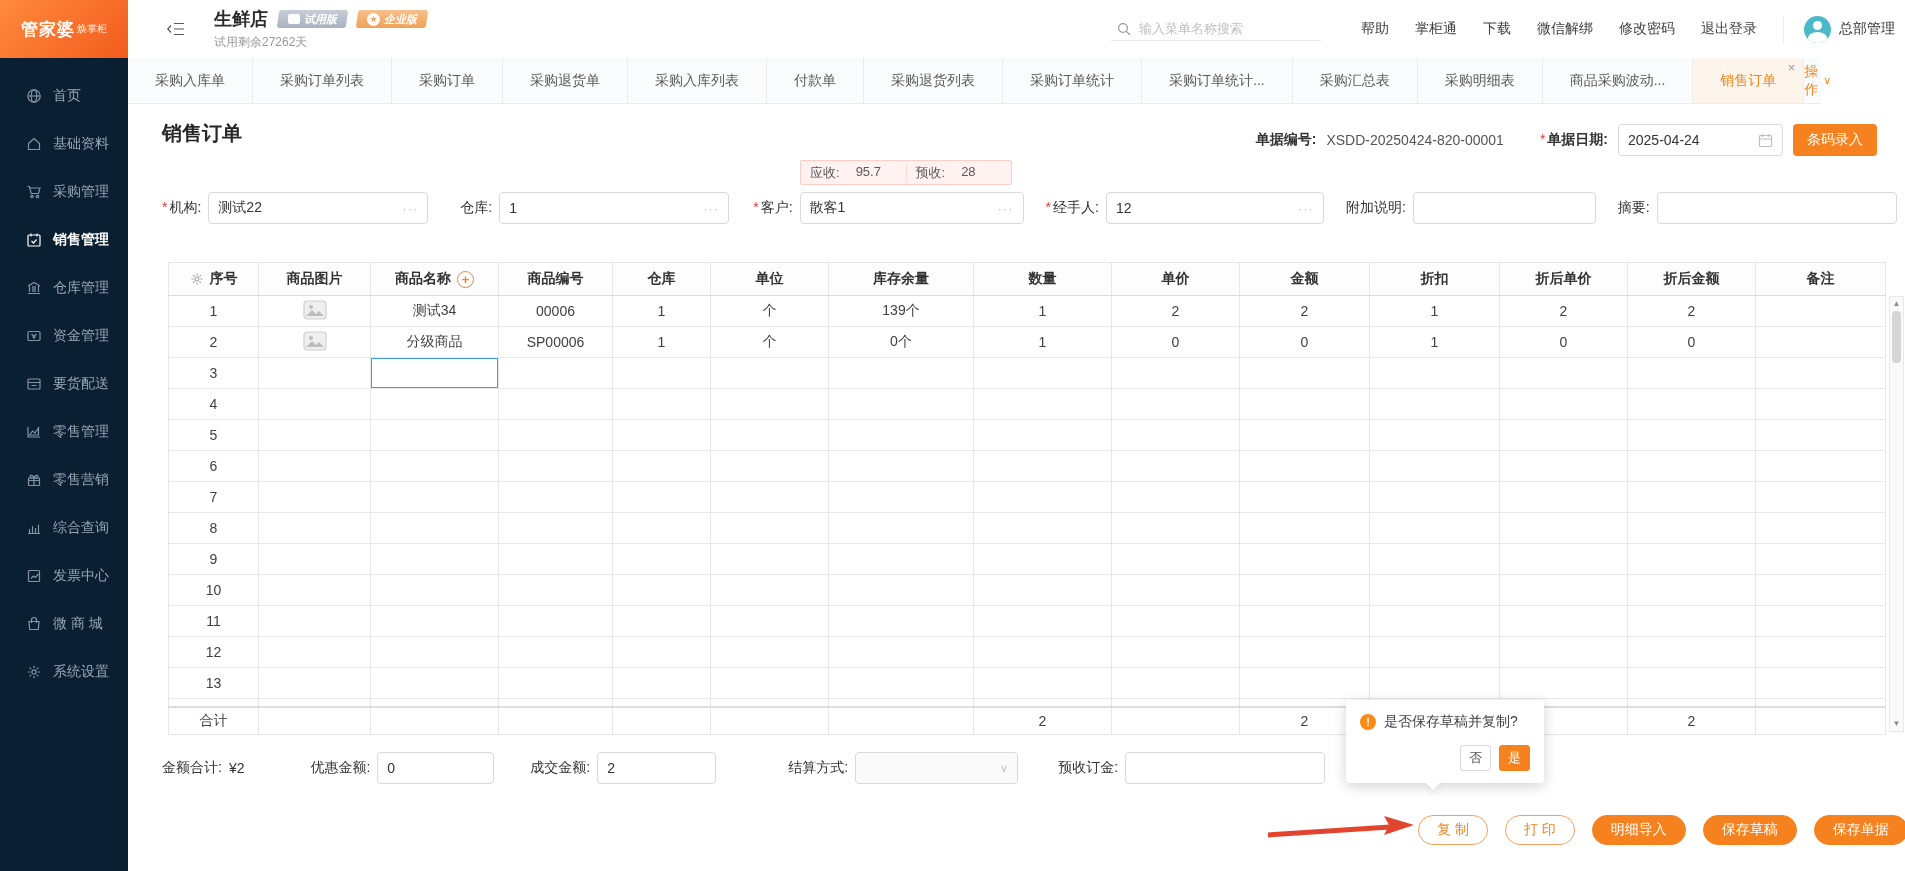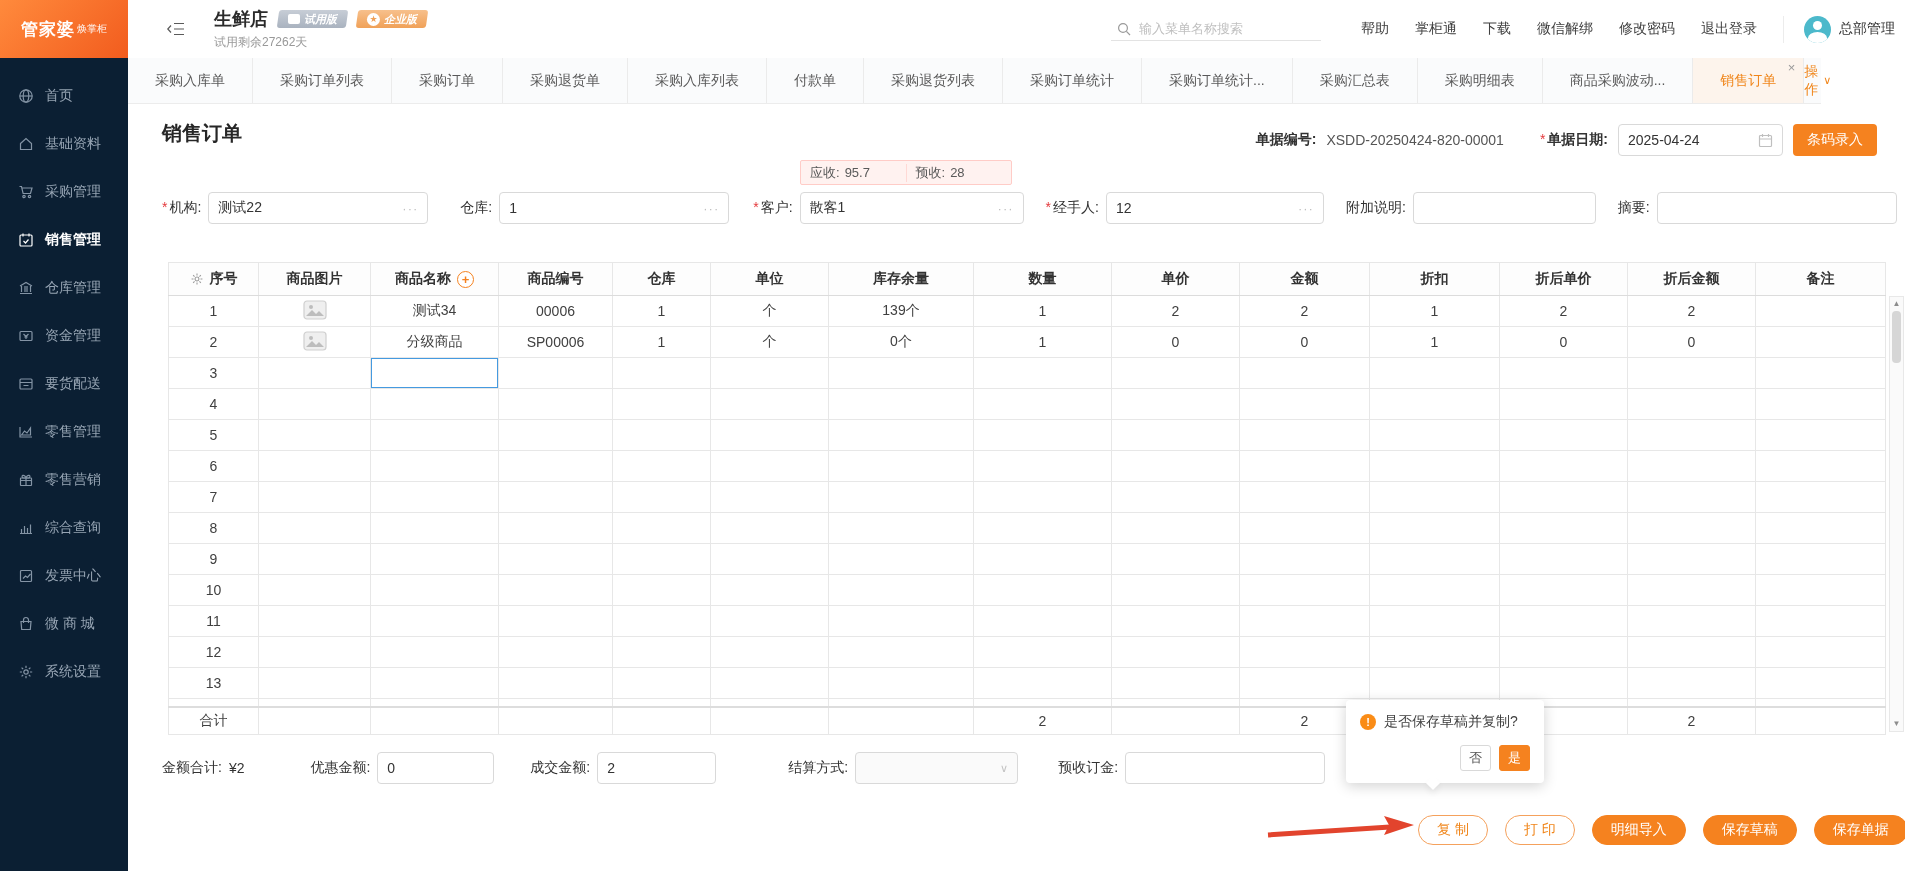--- a/index.html
+++ b/index.html
@@ -5,21 +5,21 @@
   *{margin:0;padding:0;box-sizing:border-box;}
   html,body{width:1905px;height:871px;overflow:hidden;}
   body{font-family:"Liberation Sans","DejaVu Sans",sans-serif;font-size:14px;color:#333;background:#fff;position:relative;}
   .icon svg{display:block;fill:none;stroke:currentColor;stroke-width:1.2;}
   
   .logo{position:absolute;left:0;top:0;width:128px;height:58px;background:linear-gradient(135deg,#ff8a3c,#f25c1e);color:#fff;display:flex;align-items:center;justify-content:center;gap:2px;z-index:3;}
   .logo .lg-main{font-size:17px;font-weight:bold;letter-spacing:1px;}
   .logo .lg-sub{font-size:10px;opacity:.95;}
   .sidebar{position:absolute;left:0;top:58px;width:128px;height:813px;background:#0b1f33;z-index:3;}
   .sidebar ul{list-style:none;padding-top:14px;}
-  .side-item{height:48px;display:flex;align-items:center;gap:11px;padding-left:18px;color:#97a5b4;cursor:pointer;}
+  .side-item{height:48px;display:flex;align-items:center;gap:11px;padding-left:26px;color:#97a5b4;cursor:pointer;}
   .side-item .icon{width:16px;height:16px;color:#8494a5;}
   .side-item .icon svg{width:16px;height:16px;}
   .side-item.active{color:#fff;font-weight:bold;}
   .side-item.active .icon{color:#fff;}
   
   .topbar{position:absolute;left:144px;top:0;width:1777px;height:58px;background:#fff;display:flex;align-items:center;justify-content:flex-end;}
   .collapse{margin-left:22px;color:#5a5a5a;width:20px;height:20px;cursor:pointer;}
   .store{margin-left:28px;}
   .store-line{display:flex;align-items:center;gap:10px;}
   .store-name{font-size:18px;font-weight:bold;color:#2b2b2b;}
@@ -58,21 +58,21 @@
   .doc-no{color:#555;margin-right:26px;}
   .star{color:#e4393c;margin-right:2px;}
   .ipt{height:32px;border:1px solid #d9d9d9;border-radius:4px;background:#fff;display:flex;align-items:center;padding:0 9px;}
   .ipt input{border:none;outline:none;font-size:14px;color:#333;width:100%;background:transparent;}
   .date-ipt{width:165px;justify-content:space-between;}
   .cal-ico{width:15px;height:15px;color:#bfbfbf;}
   .cal-ico svg{width:15px;height:15px;}
   .btn-solid{background:#f5821f;color:#fff;border:none;font-size:14px;cursor:pointer;}
   .barcode-btn{position:relative;height:32px;width:84px;border-radius:4px;display:flex;align-items:center;justify-content:center;}
   .recv-badge{position:absolute;left:672px;top:56px;width:212px;height:25px;background:#fff2f0;border:1px solid #ffccc7;border-radius:2px;display:flex;align-items:center;font-size:13px;color:#595959;}
-  .recv-badge .half{flex:1;display:flex;align-items:center;padding:0 9px;gap:5px;}
+  .recv-badge .half{flex:1;display:flex;align-items:flex-start;padding:0 9px;gap:16px;}
   .recv-badge .half+.half{border-left:1px solid #ffd9d5;}
   
   .form-row{position:absolute;left:34px;top:88px;display:flex;align-items:center;}
   .f-item{display:flex;align-items:center;}
   .f-item .lbl{white-space:nowrap;margin-right:7px;}
   .picker{position:relative;}
   .picker .dots{color:#bfbfbf;font-size:13px;letter-spacing:1px;margin-left:4px;}
   
   .grid-wrap{position:absolute;left:40px;top:158px;width:1736px;}
   table.grid{border-collapse:collapse;table-layout:fixed;width:1717px;}

